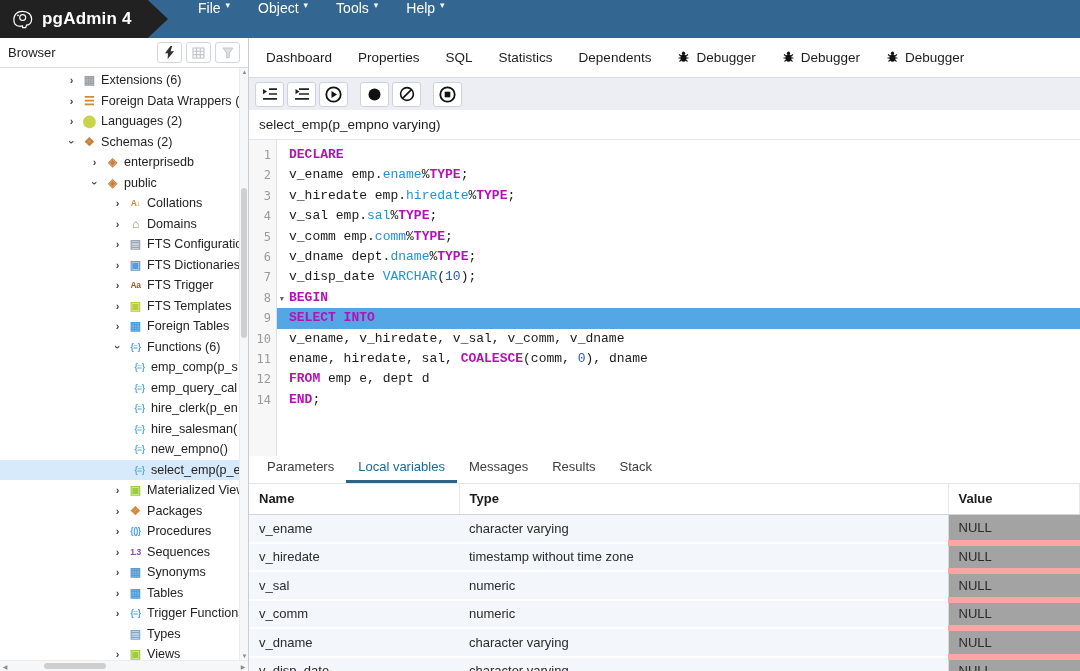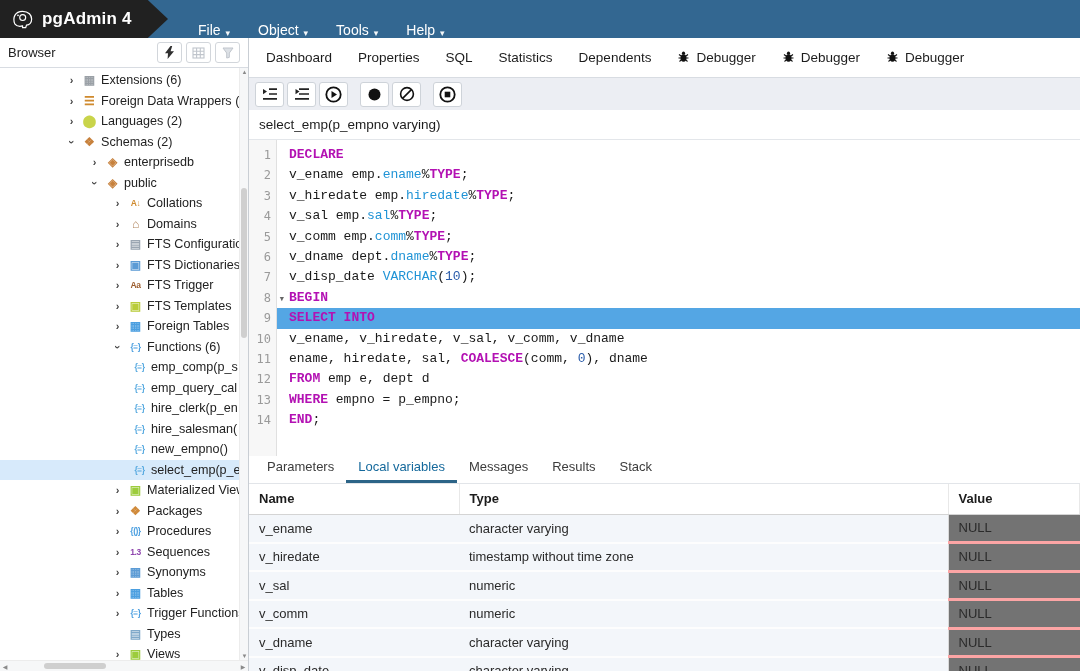--- a/index.html
+++ b/index.html
@@ -4,21 +4,21 @@
 <style>
   * { margin:0; padding:0; box-sizing:border-box; }
   html,body { width:1080px; height:671px; overflow:hidden; font-family:"Liberation Sans",sans-serif; background:#fff; }
 
   
   .titlebar { height:38px; background:#336791; display:flex; align-items:stretch; }
   .logo-ribbon { background:#212121; color:#fff; display:flex; align-items:center; gap:7px;
     padding:0 30px 0 10px; clip-path:polygon(0 0,88% 0,100% 50%,88% 100%,0 100%); min-width:168px; }
   .brand { font-size:17px; font-weight:bold; letter-spacing:.2px; }
   .menus { display:flex; align-items:center; margin-left:18px; gap:4px; }
-  .menu-item { color:#fff; font-size:14px; padding:0 12px; display:flex; align-items:flex-end; gap:5px; cursor:pointer; height:100%; }
+  .menu-item { color:#fff; font-size:14px; padding:0 12px; display:flex; align-items:flex-start; gap:5px; cursor:pointer; height:100%; }
   .menu-item .chev-down { font-size:9px; opacity:.95; }
 
   
   .content { display:flex; height:633px; }
   .sidebar { width:249px; border-right:1px solid #c9ced4; display:flex; flex-direction:column; position:relative; background:#fff; }
   .main { flex:1; display:flex; flex-direction:column; min-width:0; }
 
   
   .sidebar-header { height:30px; border-bottom:1px solid #d8dce2; display:flex; align-items:center; padding:0 8px; flex:none; }
   .sidebar-title { font-size:13px; color:#222; flex:1; }
@@ -71,21 +71,21 @@
 
   
   .btabs { height:28px; display:flex; align-items:flex-end; border-bottom:1px solid #e2e5e9; padding-left:6px; background:#fff; flex:none; }
   .btab { font-size:13px; color:#3c3c3c; padding:5px 12px 6px; cursor:pointer; border-bottom:3px solid transparent; white-space:nowrap; }
   .btab.active { color:#15699c; border-bottom-color:#2c6487; }
 
   table.vars { width:100%; border-collapse:collapse; table-layout:fixed; font-size:13px; }
   table.vars th { text-align:left; font-weight:bold; color:#1c1c1c; height:30px; padding:0 10px; background:#fff;
     border-bottom:1px solid #d4d4d4; border-right:1px solid #e8e8e8; }
   table.vars td { height:28.5px; padding:0 10px; color:#2a2a2a; background:#f3f6fa; border-bottom:2px solid #fdfdfd; }
-  table.vars td.val { background:#737373; border-left:1px solid #d9d9d9; border-bottom:3px solid #fca5a5; }
+  table.vars td.val { background:#a3a3a3; border-left:1px solid #d9d9d9; border-bottom:6px solid #fca5a5; }
   .col-name { width:210px; } .col-type { width:489px; } .col-value { width:auto; }
 </style>
 </head>
 <body>
 
 <div class="titlebar">
   <div class="logo-ribbon">
     <svg width="25" height="24" viewBox="0 0 26 24">
       <path d="M5 17c-2.5-6 0-13 8-13 6.5 0 9.5 4 9.5 8 0 3.5-2.2 6.3-5.3 6.3l-.9 2.7h-3.2l-.1-1.8c-3.7.9-6.7-.4-8-2.2z" fill="none" stroke="#fff" stroke-width="1.3"></path>
       <circle cx="13.2" cy="10.5" r="3.1" fill="none" stroke="#fff" stroke-width="1.2"></circle>
@@ -443,24 +443,20 @@
           </div>
           <div class="code-line">
             <span class="lnum">11</span>
             <span class="code-content"><span>ename, hiredate, sal, </span><span class="tok-kw">COALESCE</span><span>(comm, </span><span class="tok-num">0</span><span>), dname</span></span>
           </div>
           <div class="code-line">
             <span class="lnum">12</span>
             <span class="code-content"><span class="tok-kw">FROM</span><span> emp e, dept d</span></span>
           </div>
           <div class="code-line">
-            <span class="lnum">13</span>
-            <span class="code-content"><span class="tok-kw">WHERE</span><span> empno = p_empno;</span></span>
-          </div>
-          <div class="code-line">
             <span class="lnum">14</span>
             <span class="code-content"><span class="tok-kw">END</span><span>;</span></span>
           </div>
         </div>
     </div>
 
     <div class="btabs">
         <div class="btab">Parameters</div>
         <div class="btab active">Local variables</div>
         <div class="btab">Messages</div>

